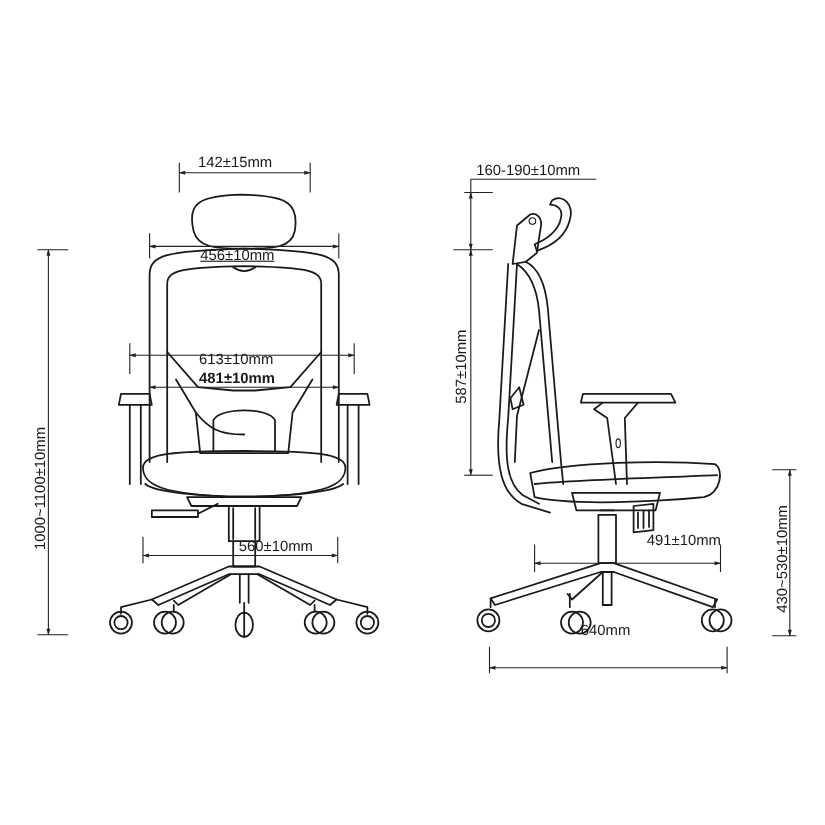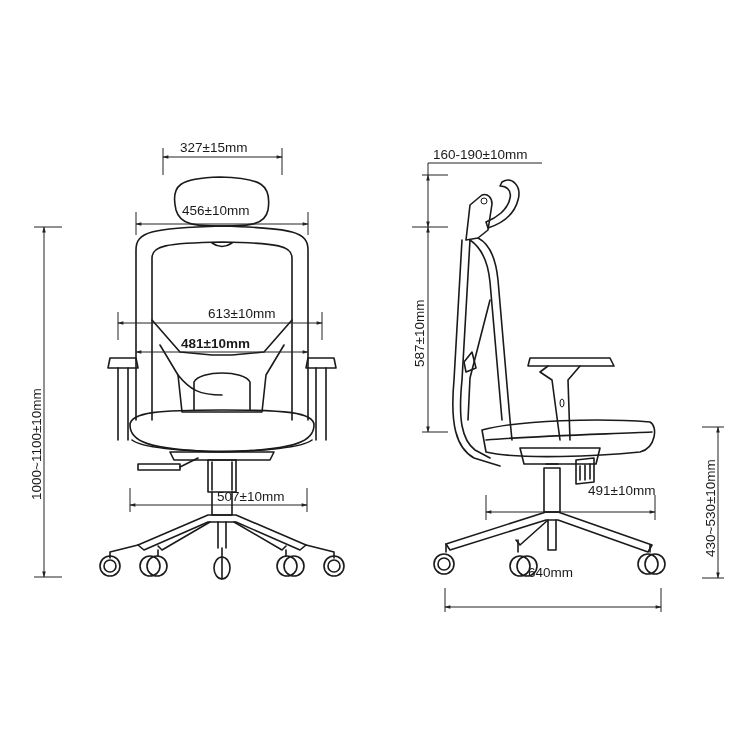--- a/index.html
+++ b/index.html
@@ -129,24 +129,24 @@
     <line class="dim" x1="428" y1="227" x2="428" y2="432" marker-start="url(#ar)" marker-end="url(#ar)"></line>
     <path class="dim" d="M486,495 L486,520 M655,495 L655,520"></path>
     <line class="dim" x1="486" y1="512" x2="655" y2="512" marker-start="url(#ar)" marker-end="url(#ar)"></line>
     <path class="dim" d="M702,427 L724,427 M702,578 L724,578"></path>
     <line class="dim" x1="718" y1="427" x2="718" y2="578" marker-start="url(#ar)" marker-end="url(#ar)"></line>
     <path class="dim" d="M445,588 L445,612 M661,588 L661,612"></path>
     <line class="dim" x1="445" y1="607" x2="661" y2="607" marker-start="url(#ar)" marker-end="url(#ar)"></line>
   </g>
 </svg>
 
-<div class="lbl" style="left:180px;top:141px;">327±15mm</div>
-<div class="lbl" style="left:182px;top:204px;">456±10mm</div>
-<div class="lbl" style="left:181px;top:307px;margin-left:27px;">613±10mm</div>
+<div class="lbl" style="left:180px;top:141px;">142±15mm</div>
+<div class="lbl" style="left:182px;top:225px;text-decoration:underline;">456±10mm</div>
+<div class="lbl" style="left:181px;top:320px;">613±10mm</div>
 <div class="lbl" style="left:181px;top:337px;font-weight:bold;">481±10mm</div>
-<div class="lbl" style="left:217px;top:490px;">507±10mm</div>
+<div class="lbl" style="left:217px;top:490px;">560±10mm</div>
 <div class="lbl vert" style="left:30px;top:500px;">1000~1100±10mm</div>
 
 <div class="lbl" style="left:433px;top:148px;text-align:center;">160-190±10mm</div>
 <div class="lbl vert" style="left:413px;top:367px;">587±10mm</div>
 <div class="lbl" style="left:588px;top:484px;">491±10mm</div>
 <div class="lbl vert" style="left:704px;top:557px;">430~530±10mm</div>
 <div class="lbl" style="left:528px;top:566px;">640mm</div>
 
 </body></html>

